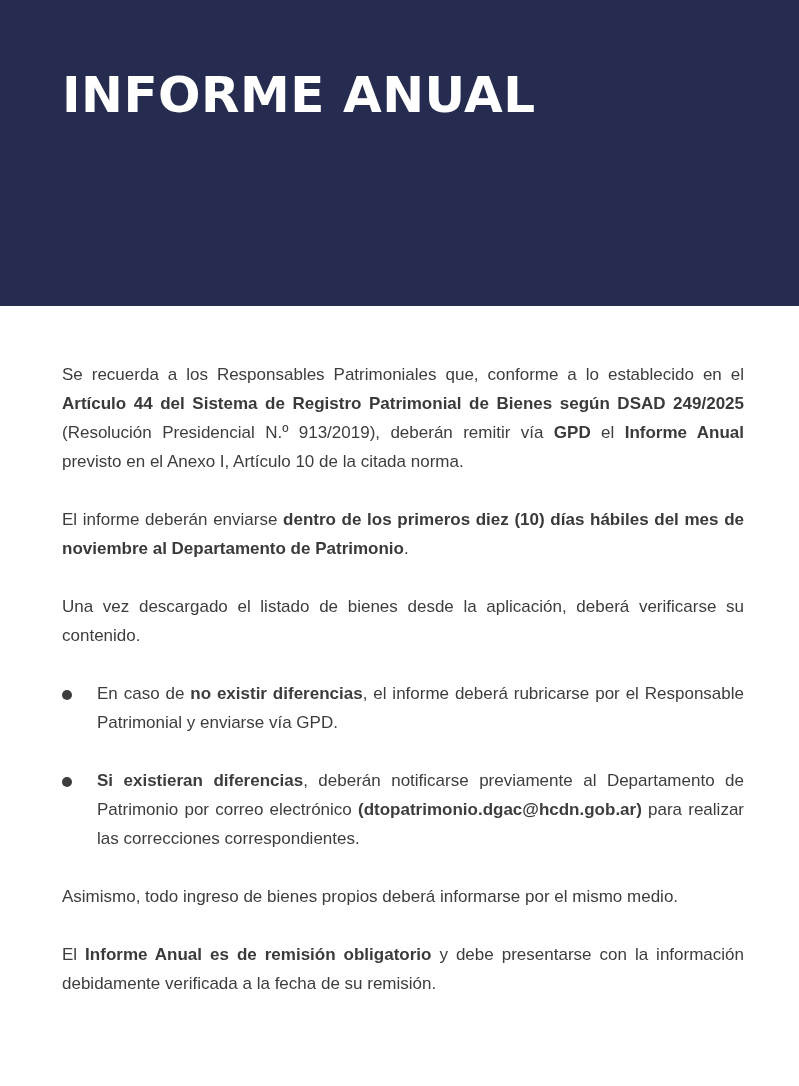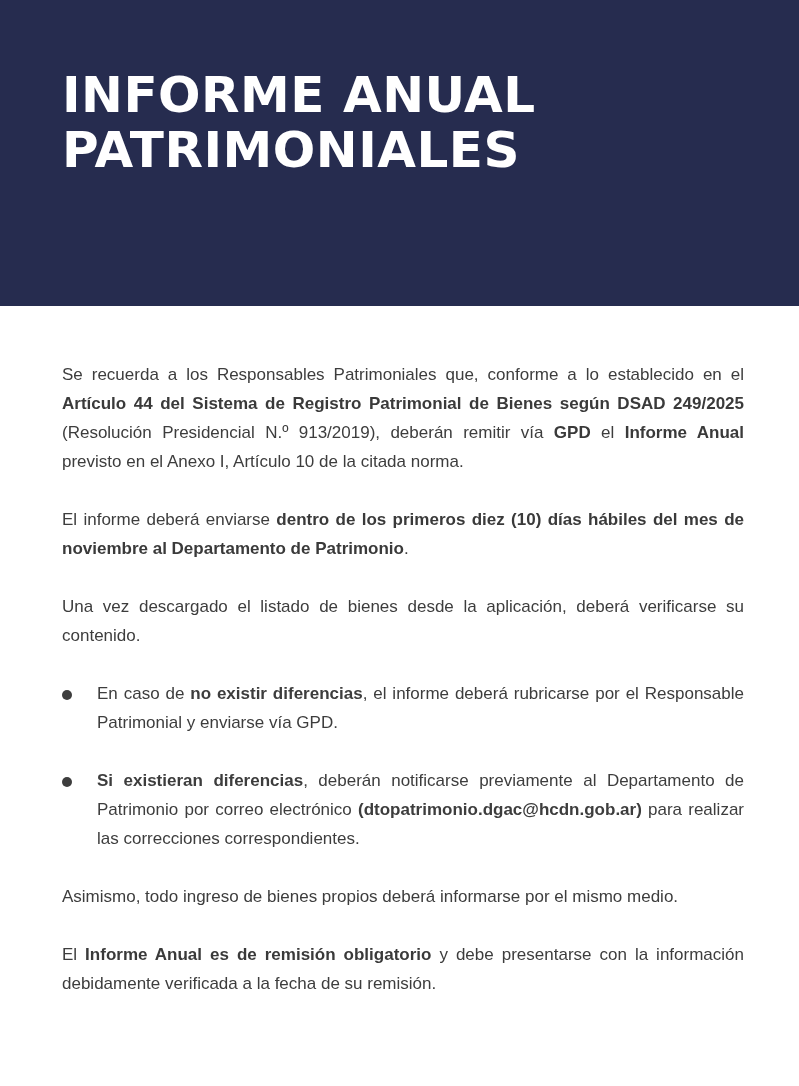--- a/index.html
+++ b/index.html
@@ -83,29 +83,28 @@
     .bullet-item b {
       font-weight: bold;
     }
   </style>
 </head>
 <body>
 
 <div class="header-band">
   <h1 class="title">
     <span>INFORME ANUAL</span>
-    <span>PATRIMONIALES</span>
   </h1>
 </div>
 
 <div class="content">
 
   <p class="para"><span>Se recuerda a los Responsables Patrimoniales que, conforme a lo establecido en el </span><b>Artículo 44 del Sistema de Registro Patrimonial de Bienes según DSAD 249/2025</b><span> (Resolución Presidencial N.º 913/2019), deberán remitir vía </span><b>GPD</b><span> el </span><b>Informe Anual</b><span> previsto en el Anexo I, Artículo 10 de la citada norma.</span></p>
 
-  <p class="para"><span>El informe deberá enviarse </span><b>dentro de los primeros diez (10) días hábiles del mes de noviembre al Departamento de Patrimonio</b><span>.</span></p>
+  <p class="para"><span>El informe deberán enviarse </span><b>dentro de los primeros diez (10) días hábiles del mes de noviembre al Departamento de Patrimonio</b><span>.</span></p>
 
   <p class="para"><span>Una vez descargado el listado de bienes desde la aplicación, deberá verificarse su contenido.</span></p>
 
   <ul class="bullet-list">
     <li class="bullet-item"><span class="bullet-dot"></span><span>En caso de </span><b>no existir diferencias</b><span>, el informe deberá rubricarse por el Responsable Patrimonial y enviarse vía GPD.</span></li>
     <li class="bullet-item"><span class="bullet-dot"></span><b>Si existieran diferencias</b><span>, deberán notificarse previamente al Departamento de Patrimonio por correo electrónico </span><b>(dtopatrimonio.dgac@hcdn.gob.ar)</b><span> para realizar las correcciones correspondientes.</span></li>
   </ul>
 
   <p class="para"><span>Asimismo, todo ingreso de bienes propios deberá informarse por el mismo medio.</span></p>
 

